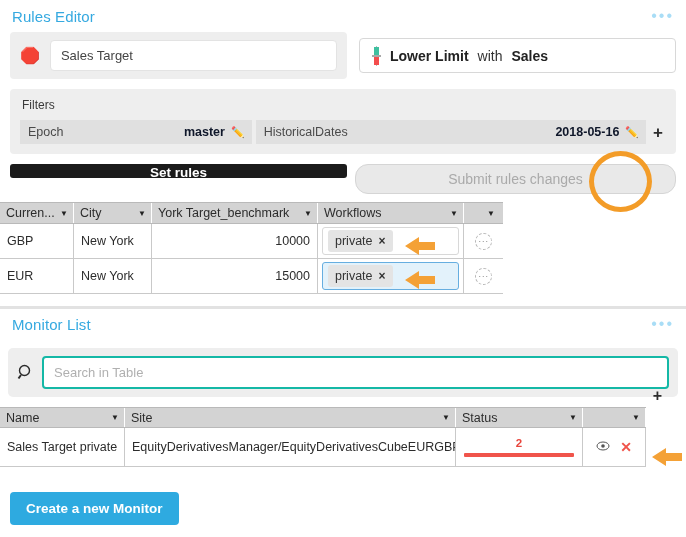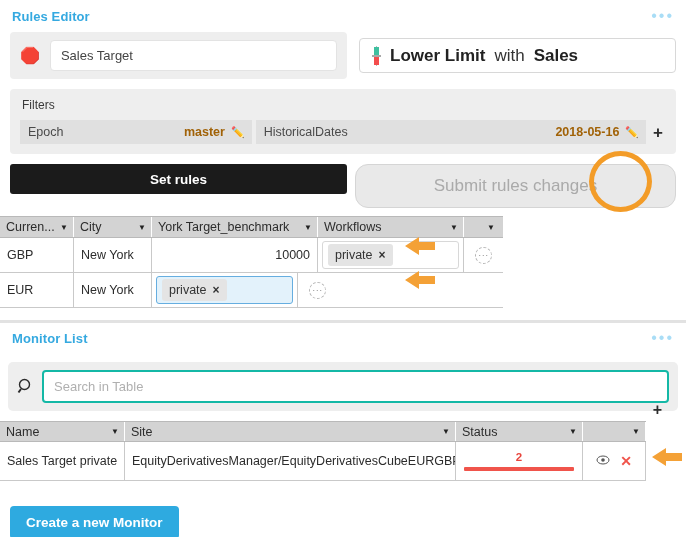--- a/index.html
+++ b/index.html
@@ -14,22 +14,22 @@
   }
   .page { position: relative; width: 686px; height: 537px; }
 
   
   .panel-head {
     display: flex; align-items: center; justify-content: space-between;
     padding: 0 12px;
   }
   .panel-title {
     color: #35a9e0;
-    font-weight: bold;
-    font-size: 13px;
+    font-weight: normal;
+    font-size: 15px;
     letter-spacing: .1px;
   }
   .dots-menu {
     color: #a9ddf6;
     font-size: 16px;
     letter-spacing: 2px;
     line-height: 1;
     cursor: pointer;
   }
 
@@ -61,21 +61,21 @@
   }
   .kpi-box {
     flex: 1;
     background: #ffffff;
     border: 1px solid #d8d8d8;
     border-radius: 4px;
     height: 35px;
     display: flex; align-items: center;
     padding: 0 12px;
     gap: 9px;
-    font-size: 17px;
+    font-size: 14px;
     color: #222;
   }
   .kpi-box b { font-weight: bold; }
   .kpi-box .light { font-weight: 400; color: #333; }
   .limit-icon {
     position: relative;
     width: 9px; height: 20px;
     flex: 0 0 auto;
   }
   .limit-icon .up   { position:absolute; left:2px; top:1px;  width:5px; height:8px; background:#3fc0a0; }
@@ -94,44 +94,44 @@
   .filters-row { display: flex; align-items: center; gap: 0px; }
   .filter-chip {
     background: #e0e0e0;
     display: flex; align-items: center;
     padding: 5px 7px 5px 8px;
     font-size: 12.5px;
     color: #4a4a4a;
     gap: 6px;
   }
   .filter-chip .fname { flex: 1; }
-  .filter-chip .fval { font-weight: bold; color: #a16207; }
+  .filter-chip .fval { font-weight: bold; color: #0f172a; }
   .pencil { font-size: 11px; line-height: 1; }
   .chip-epoch { width: 236px; }
   .chip-dates { width: 398px; margin-left: 4px; }
   .plus-btn {
     font-size: 17px; font-weight: bold; color: #2d2d2d;
     padding: 0 3px 0 7px; cursor: pointer; line-height: 1;
   }
 
   
   .actions { display: flex; gap: 8px; padding: 10px 10px 0 10px; }
   .btn-set {
-    width: 337px; height: 30px;
+    width: 337px; height: 14px;
     background: #1b1b1b; color: #ffffff;
     border: none; border-radius: 3px;
     font-size: 13.5px; font-weight: bold;
     font-family: "Liberation Sans", sans-serif;
     cursor: pointer;
   }
   .btn-submit {
-    flex: 1; height: 44px;
+    flex: 1; height: 30px;
     background: #e9e9e9; color: #aaaaaa;
     border: 1px solid #d5d5d5; border-radius: 13px;
-    font-size: 17px;
+    font-size: 14px;
     font-family: "Liberation Sans", sans-serif;
     cursor: default;
   }
 
   
   .grid { margin: 8px 0 0 0; width: 503px; }
   .grid-hrow { display: flex; height: 22px; border-top: 1px solid #b9b9b9; border-bottom: 1px solid #b9b9b9; }
   .gh {
     background: #d3d3d3;
     display: flex; align-items: center; justify-content: space-between;
@@ -347,20 +347,21 @@
         </div>
       </div>
       <div class="gc c5 act">
         <span class="dot-circle">···</span>
       </div>
     </div>
 
     <div class="grid-row">
       <div class="gc c1">EUR</div>
       <div class="gc c2">New York</div>
+      <div class="gc c3 num">15000</div>
       <div class="gc c4 wf">
         <div class="wf-cell selected">
           <span class="tag">
             <span>private</span>
             <span class="x">×</span>
           </span>
         </div>
       </div>
       <div class="gc c5 act">
         <span class="dot-circle">···</span>

